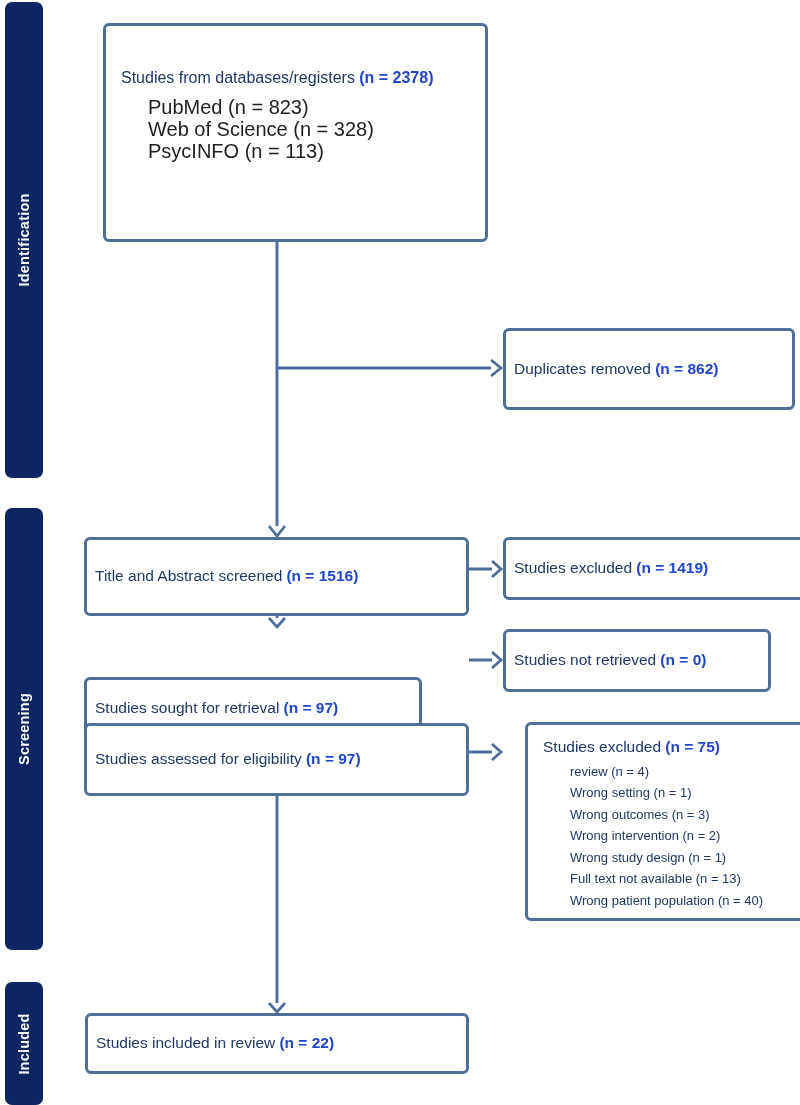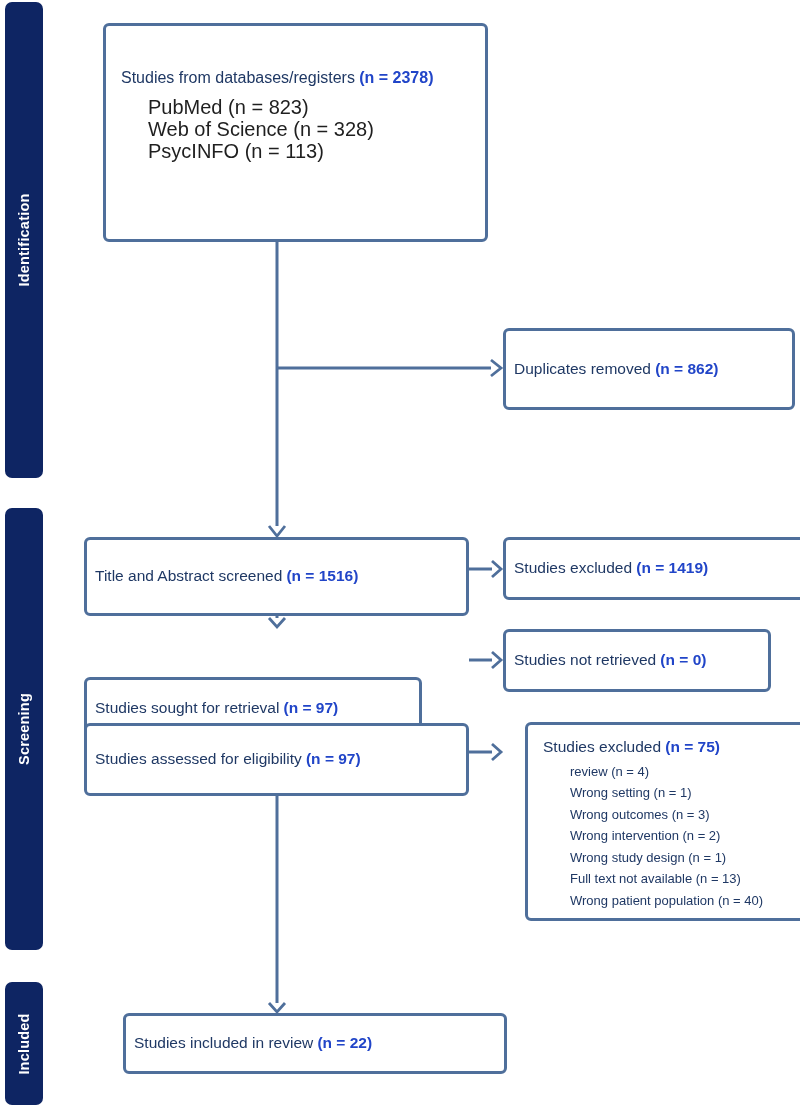--- a/index.html
+++ b/index.html
@@ -53,21 +53,21 @@
   .box-databases{left:103px;top:23px;width:385px;height:219px;padding:42px 10px 0 15px;font-size:16px;}
   .box-databases .sub-list{margin:9px 0 4px 27px;font-size:20px;color:var(--list-black);line-height:22px;}
   .box-duplicates{left:503px;top:328px;width:292px;height:82px;}
   .box-screened{left:84px;top:537px;width:385px;height:79px;}
   .box-excluded-screening{left:503px;top:537px;width:313px;height:63px;}
   .box-sought{left:84px;top:629px;width:338px;height:63px;margin-top:48px;}
   .box-not-retrieved{left:503px;top:629px;width:268px;height:63px;}
   .box-assessed{left:84px;top:723px;width:385px;height:73px;}
   .box-excluded-eligibility{left:525px;top:722px;width:292px;height:199px;padding:13px 6px 0 15px;font-size:15.5px;}
   .box-excluded-eligibility .sub-list{margin:4px 0 0 27px;font-size:13px;color:var(--text-navy);line-height:21.5px;}
-  .box-included{left:85px;top:1013px;width:384px;height:61px;margin-left:38px;}
+  .box-included{left:85px;top:1013px;width:384px;height:61px;}
 </style>
 </head>
 <body>
 
 <div class="canvas">
 
   <div class="stage-bar bar-identification">
     <span class="stage-label">Identification</span>
   </div>
   <div class="stage-bar bar-screening">

